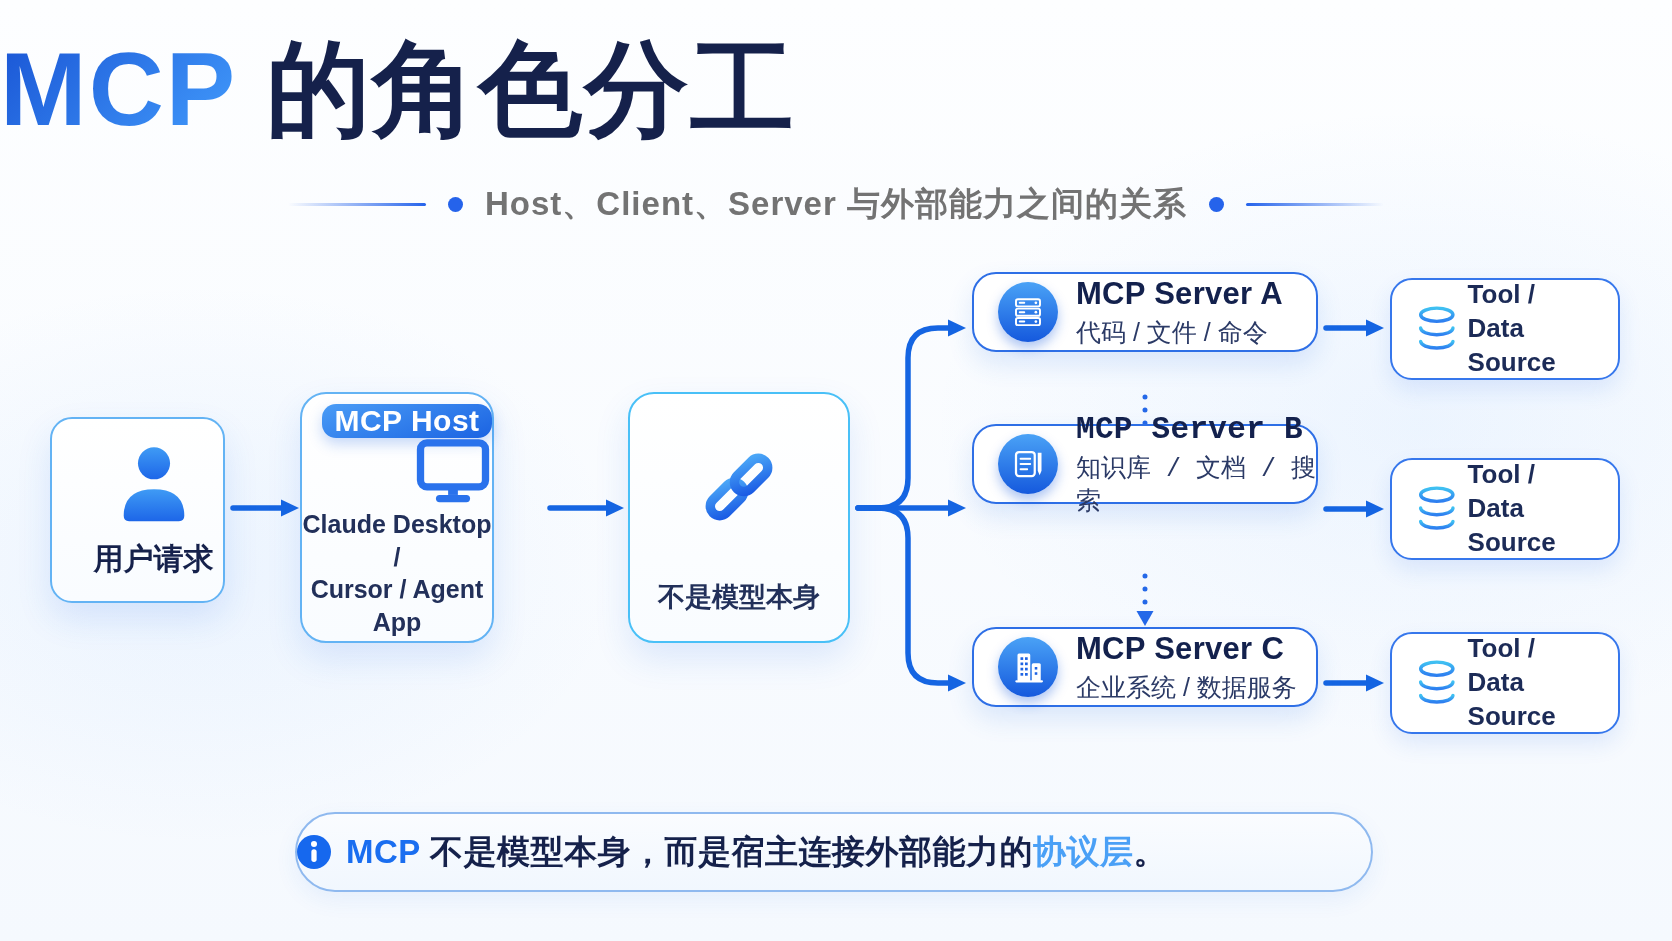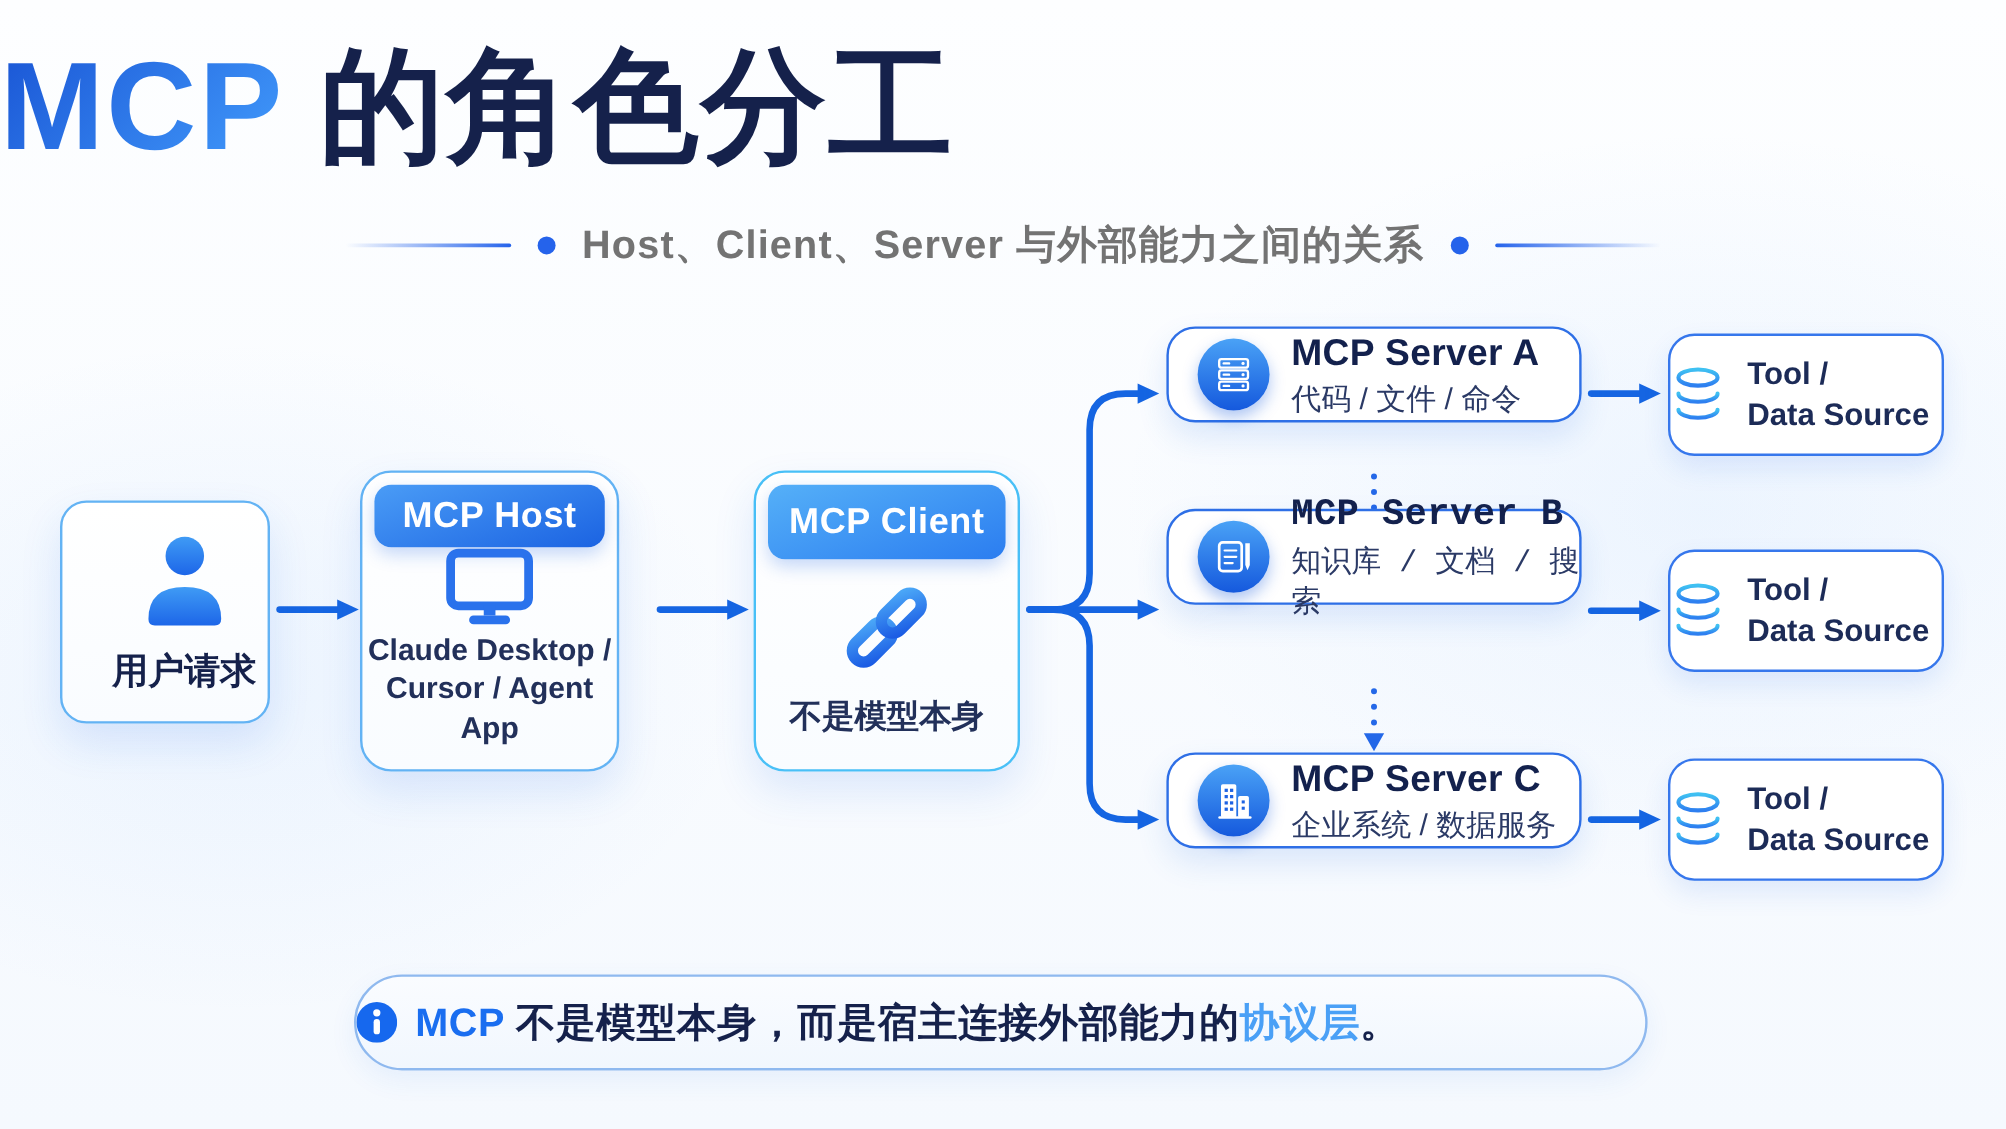--- a/index.html
+++ b/index.html
@@ -37,21 +37,21 @@
   
   .card{position:absolute;background:#fff;}
   .soft-card{border:2px solid var(--border-light);border-radius:26px;
     background:linear-gradient(180deg,#ffffff,#f9fcff);
     box-shadow:0 16px 34px rgba(40,110,230,.13);}
   .user-card{left:50px;top:417px;width:175px;height:186px;border-radius:22px;
     display:flex;flex-direction:column;align-items:center;justify-content:center;gap:16px;padding-left:32px;}
   .user-label{font-size:30px;font-weight:700;color:var(--navy);}
 
   .big-card{display:flex;flex-direction:column;align-items:center;}
-  .host-card{left:300px;top:392px;width:216px;height:251px;}
+  .host-card{left:300px;top:392px;width:194px;height:251px;align-items:flex-end;}
   .client-card{left:628px;top:392px;width:222px;height:251px;border-color:#49c0f7;}
   .band{width:calc(100% - 20px);margin-top:10px;height:62px;border-radius:14px;
     display:flex;align-items:center;justify-content:center;
     background:linear-gradient(160deg,var(--header-grad-start),var(--header-grad-end));
     box-shadow:0 6px 14px rgba(27,99,226,.25);}
   .client-card .band{background:linear-gradient(160deg,#55b0f8,#2b7df0);}
   .band span{color:#fff;font-size:30px;font-weight:700;letter-spacing:.5px;}
   .big-card .icon-zone{flex:1;display:flex;align-items:center;justify-content:center;}
   .big-desc{font-size:25px;font-weight:600;color:#22305a;text-align:center;line-height:1.3;
     margin-bottom:18px;}
@@ -66,21 +66,21 @@
     background:linear-gradient(180deg,#4aa2f6,#1559dd);
     box-shadow:0 6px 12px rgba(21,89,221,.35);
     display:flex;align-items:center;justify-content:center;}
   .srv-text{display:flex;flex-direction:column;gap:4px;}
   .srv-title{font-size:31px;font-weight:800;color:#13214d;letter-spacing:.3px;}
   .srv-sub{font-size:25px;font-weight:500;color:var(--text-soft);}
 
   
   .tool-card{left:1390px;width:230px;height:102px;border:2.5px solid #3677ec;
     border-radius:22px;box-shadow:0 10px 22px rgba(40,110,230,.12);
-    display:flex;align-items:center;gap:18px;background:#fff;}
+    display:flex;align-items:center;gap:8px;padding-left:22px;background:#fff;}
   .tool-a{top:278px;} .tool-b{top:458px;} .tool-c{top:632px;}
   .tool-text{font-size:26px;font-weight:600;color:#1c2b57;line-height:1.3;}
 
   
   .note-pill{left:295px;top:812px;width:1078px;height:80px;border:2px solid #8fb9ef;
     border-radius:40px;background:linear-gradient(180deg,#fafcff,#f1f7fe);
     box-shadow:0 8px 22px rgba(40,110,230,.08);
     display:flex;align-items:center;justify-content:flex-start;gap:15px;}
   .note-text{font-size:33px;font-weight:700;color:var(--navy);letter-spacing:.5px;}
   .seg-brand{color:var(--note-brand);} .seg-highlight{color:var(--note-highlight);}
@@ -158,23 +158,20 @@
         <rect x="27" y="70" width="42" height="9" rx="4.5" fill="#2a72ec"></rect>
       </svg>
     </div>
     <div class="big-desc">
       <div>Claude Desktop /</div>
       <div>Cursor / Agent App</div>
     </div>
   </div>
 
   <div class="card soft-card big-card client-card">
-    <div class="band">
-      <span>MCP Client</span>
-    </div>
     <div class="icon-zone">
       <svg width="82" height="82" viewBox="0 0 96 96">
         <defs>
             <linearGradient id="gLink" x1="0" y1="1" x2="1" y2="0">
           <stop offset="0" stop-color="#1b5ce4"></stop>
               <stop offset="1" stop-color="#4aa6f7"></stop>
             </linearGradient>
           </defs>
         <g transform="rotate(-45 48 48)" fill="none" stroke="url(#gLink)" stroke-width="11">
           <rect x="5" y="37" width="46" height="22" rx="11"></rect>

